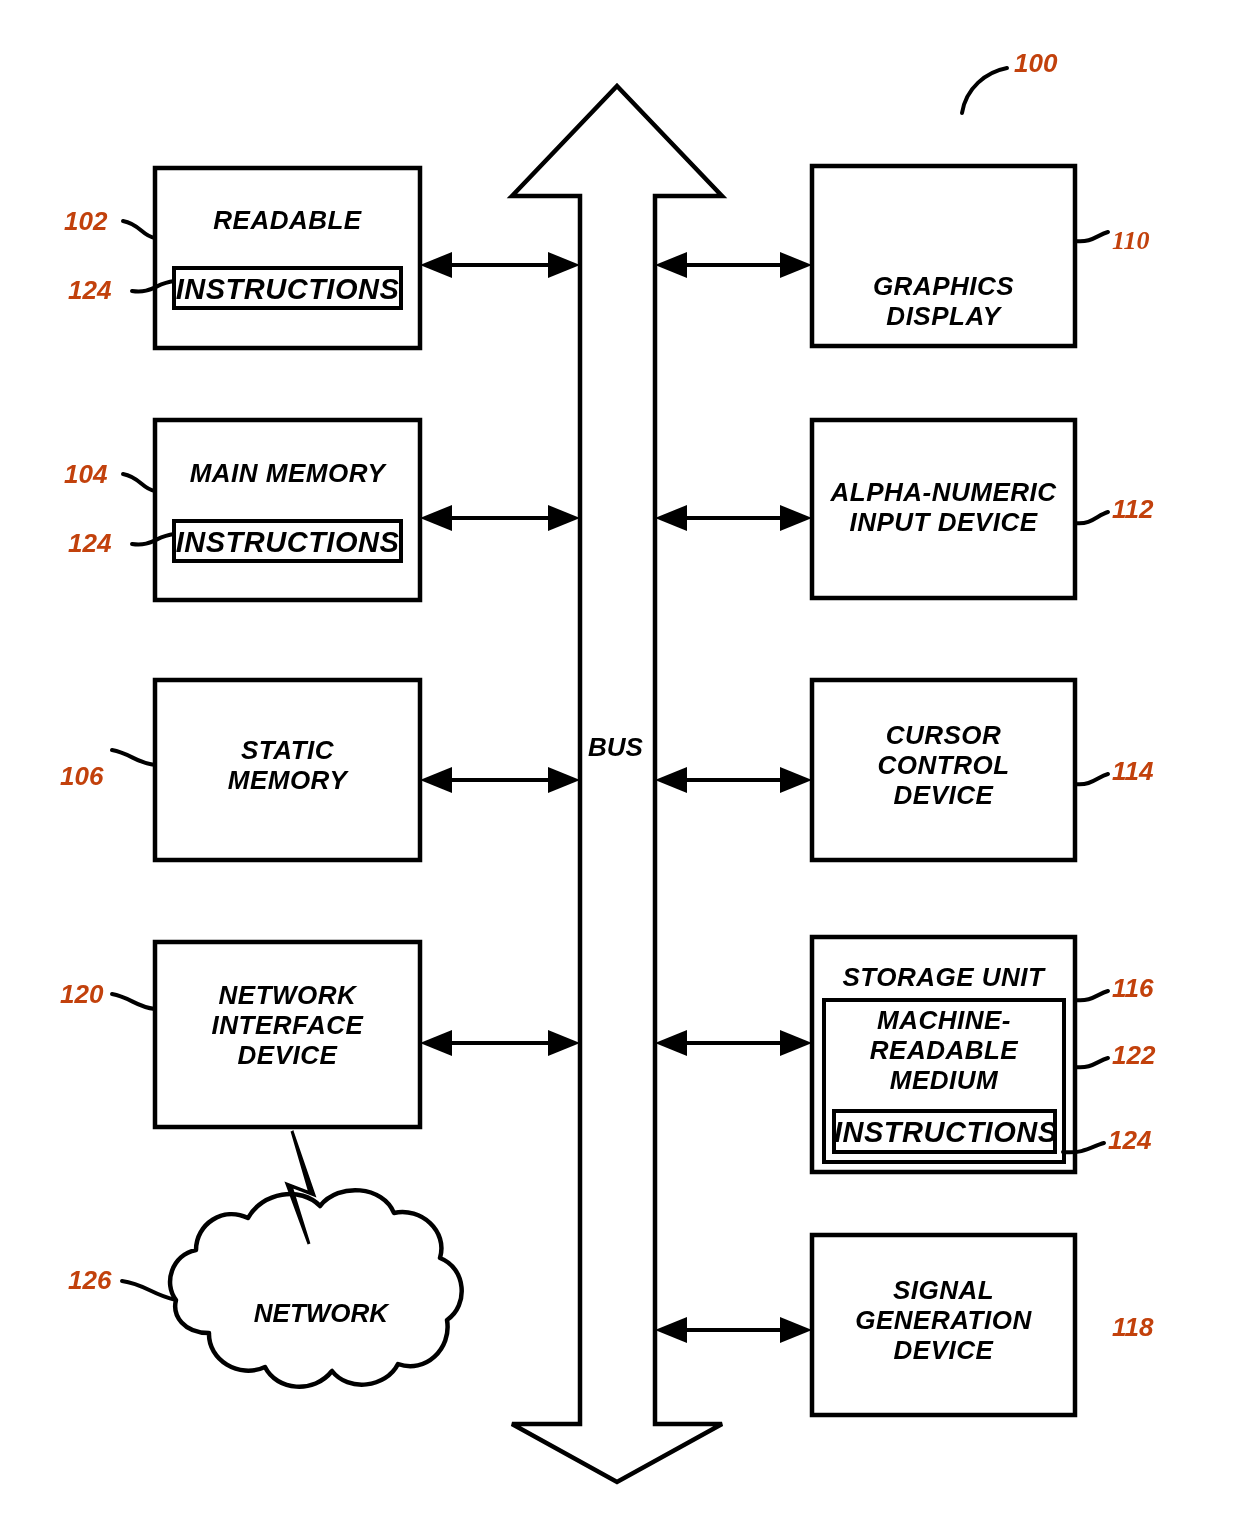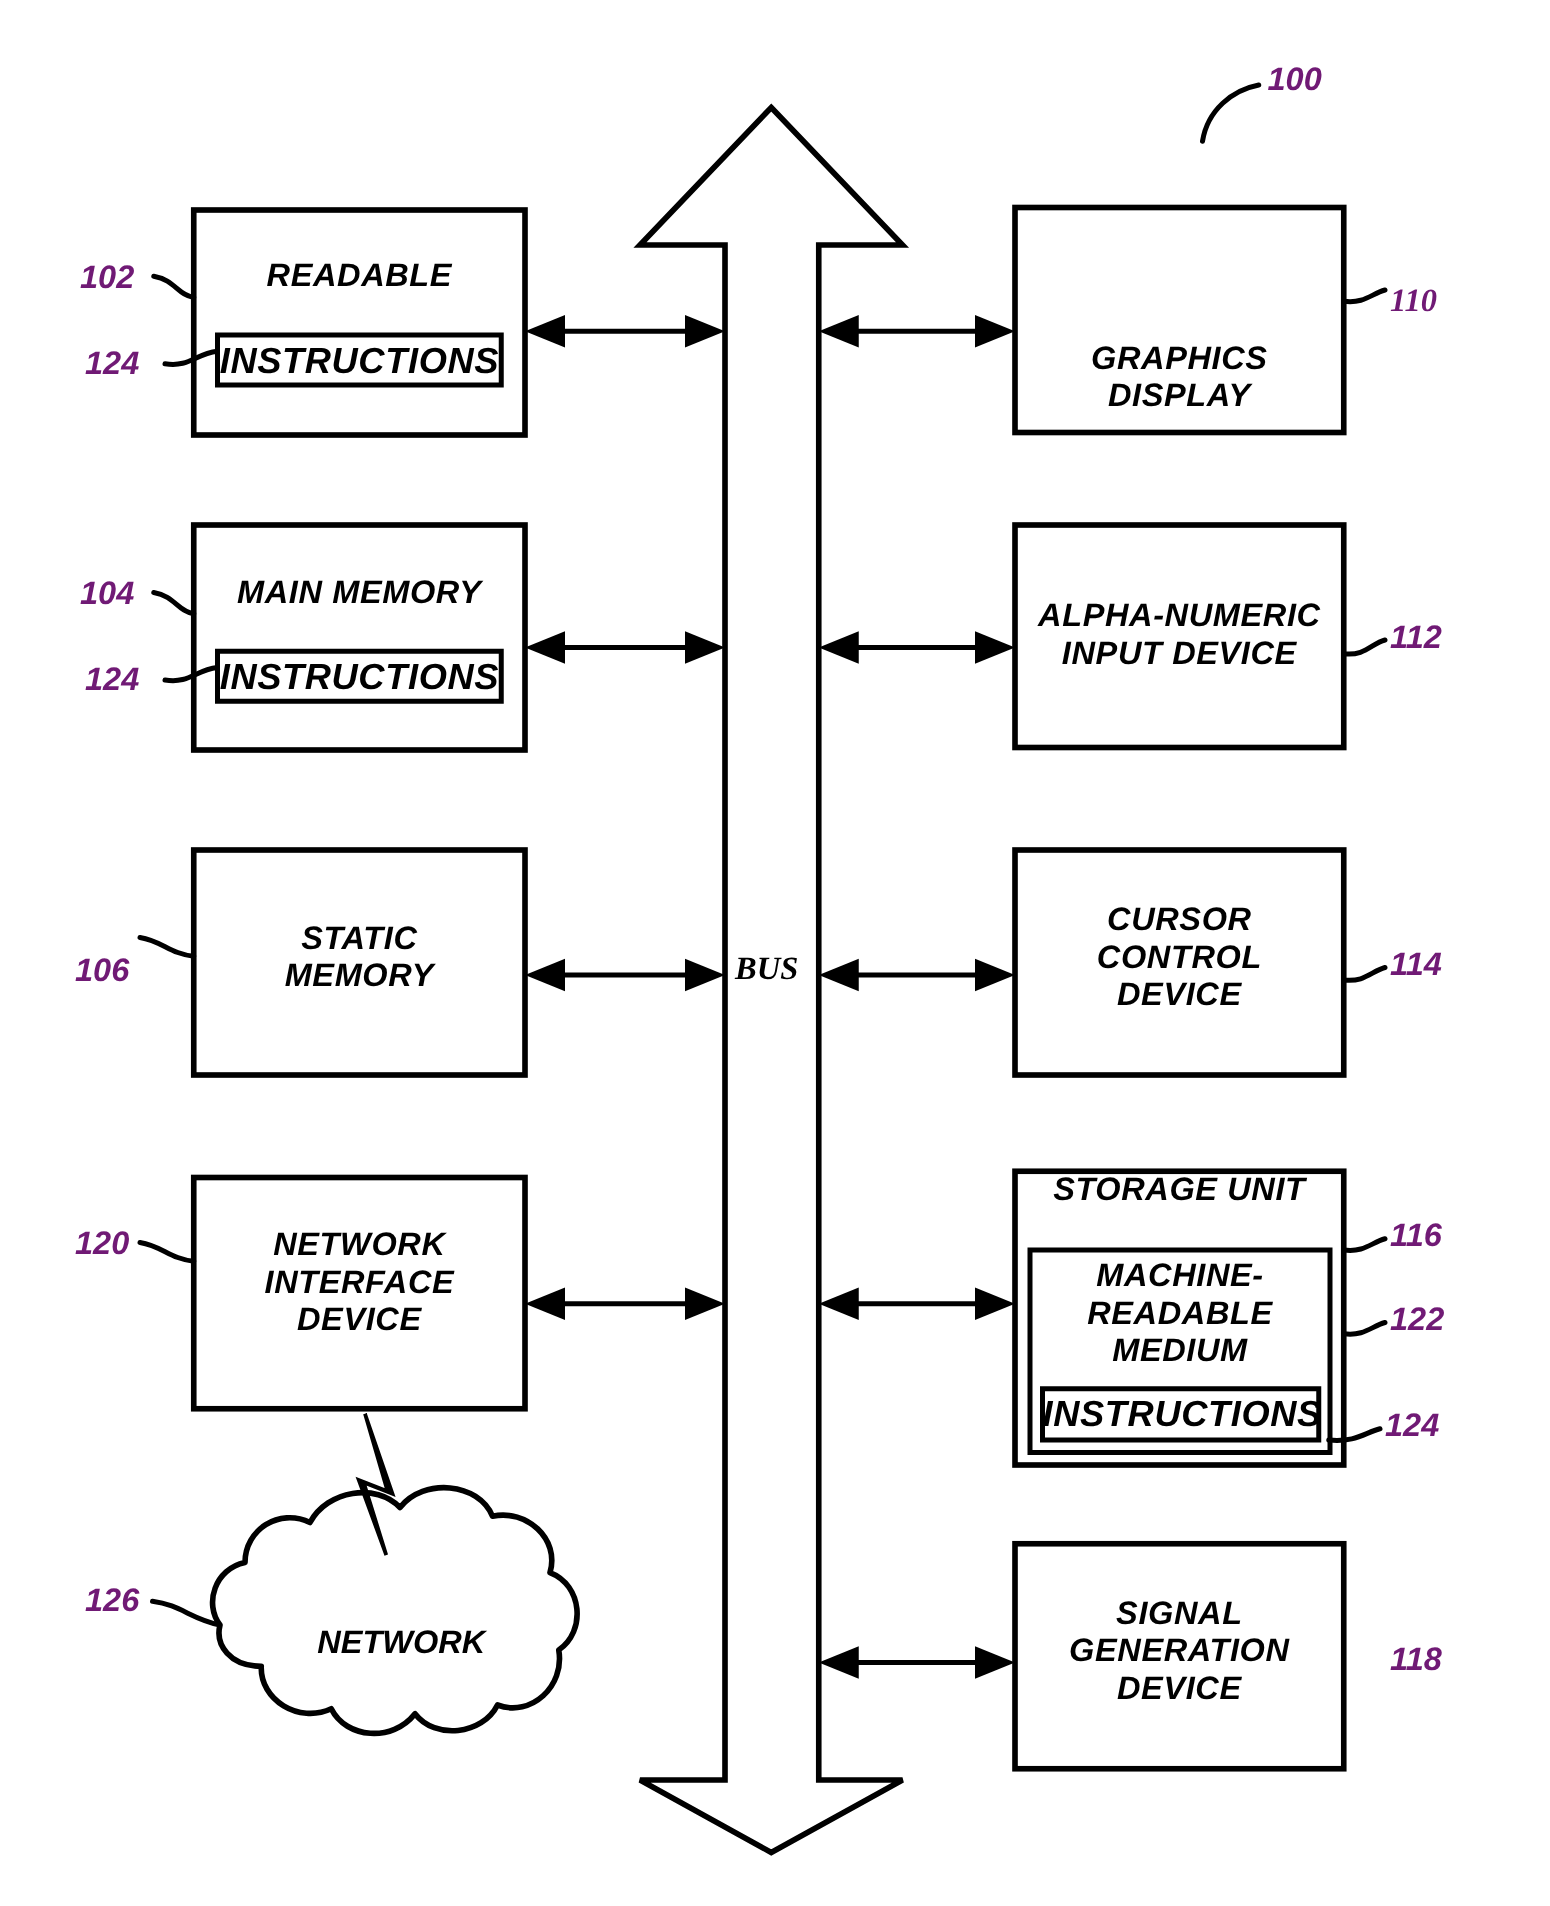--- a/index.html
+++ b/index.html
@@ -22,21 +22,21 @@
     white-space:pre-line;
     color:#000;
   }
   .boxlbl{font-size:26px;}
   .instrlbl{font-size:29px;}
   .ref{
     position:absolute;
     font-style:italic;
     font-weight:700;
     font-size:26px;
-    color:#701a75;
+    color:#c2410c;
     white-space:nowrap;
   }
   .buslbl{
     position:absolute;
     font-style:italic;font-weight:700;font-size:26px;
     color:#000;
   }
   .cloudlbl{
     position:absolute;font-style:italic;font-weight:700;font-size:26px;
     text-align:center;color:#000;white-space:nowrap;
@@ -148,21 +148,21 @@
                C 239,1379 208,1360 209,1333
                C 184,1333 172,1316 176,1300 Z" fill="#fff" stroke="#000" stroke-width="4.5" stroke-linejoin="round"></path>
 
       <path d="M 292,1131 L 314,1195 L 291,1186 L 309,1244 L 287,1184 L 310,1193 Z" fill="#000" stroke="#000" stroke-width="3" stroke-linejoin="miter"></path>
 
     </g>
   </svg>
 
   <div class="ref" style="left:1014px;top:48px;">100</div>
 
-  <div class="buslbl" style="left:588px;top:760px;font-family:Liberation Serif, serif;">BUS</div>
+  <div class="buslbl" style="left:588px;top:732px;">BUS</div>
 
   <div class="ref" style="left:64px;top:206px;">102</div>
   <div class="lbl boxlbl" style="left:155px;top:205px;width:265px;">READABLE</div>
   <div class="ref" style="left:68px;top:275px;">124</div>
   <div class="lbl instrlbl" style="left:174px;top:273px;width:227px;">INSTRUCTIONS</div>
 
   <div class="ref" style="left:64px;top:459px;">104</div>
   <div class="lbl boxlbl" style="left:155px;top:458px;width:265px;">MAIN MEMORY</div>
   <div class="ref" style="left:68px;top:528px;">124</div>
   <div class="lbl instrlbl" style="left:174px;top:526px;width:227px;">INSTRUCTIONS</div>
@@ -185,21 +185,21 @@
 
   <div class="lbl boxlbl" style="left:812px;top:477px;width:263px;">ALPHA-NUMERIC
 INPUT DEVICE</div>
   <div class="ref" style="left:1112px;top:494px;">112</div>
 
   <div class="lbl boxlbl" style="left:812px;top:720px;width:263px;">CURSOR
 CONTROL
 DEVICE</div>
   <div class="ref" style="left:1112px;top:756px;">114</div>
 
-  <div class="lbl boxlbl" style="left:812px;top:936px;width:263px;">STORAGE UNIT</div>
+  <div class="lbl boxlbl" style="left:812px;top:962px;width:263px;">STORAGE UNIT</div>
   <div class="ref" style="left:1112px;top:973px;">116</div>
 
   <div class="lbl boxlbl" style="left:824px;top:1005px;width:240px;">MACHINE-
 READABLE
 MEDIUM</div>
   <div class="ref" style="left:1112px;top:1040px;">122</div>
 
   <div class="lbl instrlbl" style="left:834px;top:1116px;width:221px;">INSTRUCTIONS</div>
   <div class="ref" style="left:1108px;top:1125px;">124</div>
 

